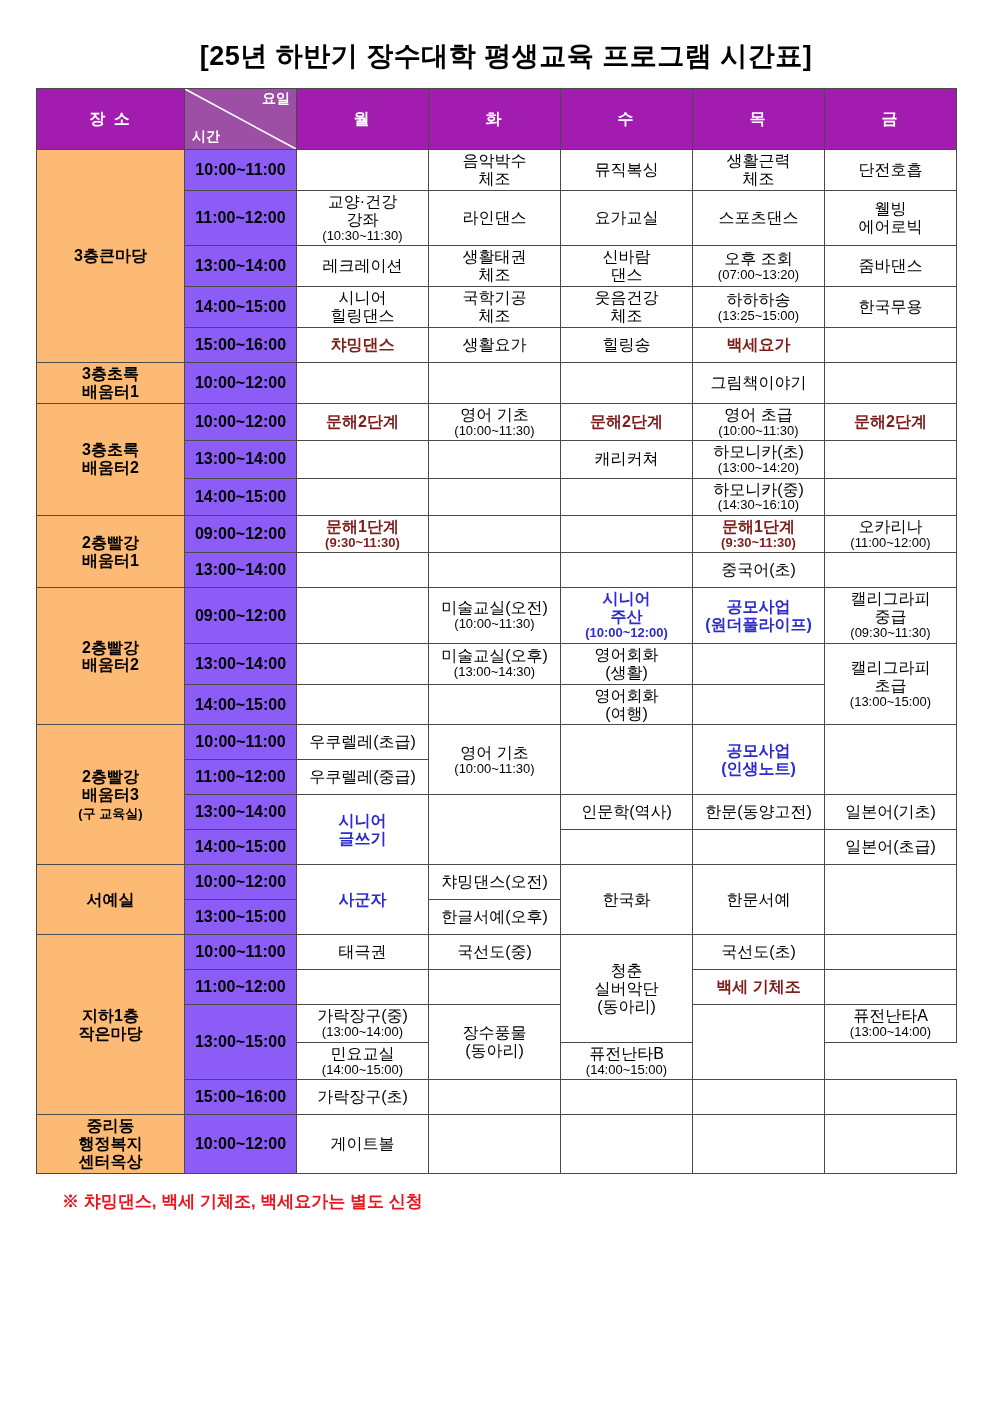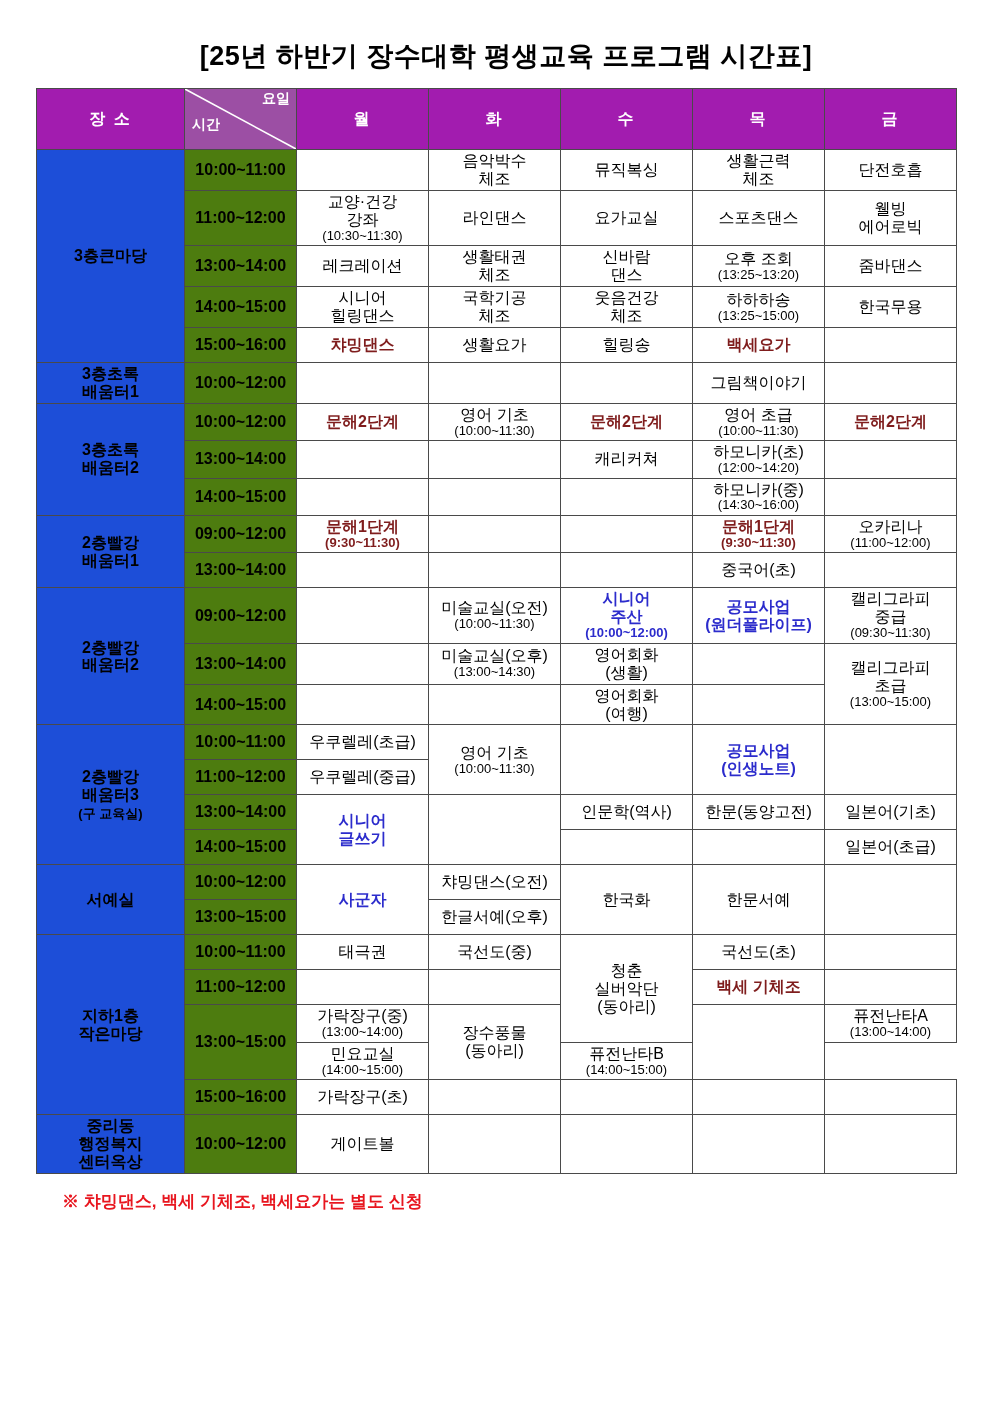--- a/index.html
+++ b/index.html
@@ -63,35 +63,35 @@
     top: 0; left: 0; width: 100%; height: 100%;
   }
   .hdr-split .dow {
     position: absolute;
     top: 2px;
     right: 6px;
     font-size: 14px;
   }
   .hdr-split .tm {
     position: absolute;
-    bottom: 16px;
+    bottom: 4px;
     left: 7px;
     font-size: 14px;
   }
   td.place {
     font-weight: bold;
     font-size: 18px;
-    background: #1d4ed8;
+    background: #fdba74;
   }
   td.place .sub {
     font-size: 13px;
     font-weight: bold;
   }
   td.time {
-    background: #4d7c0f;
+    background: #8b5cf6;
     font-weight: bold;
     font-size: 15px;
     width: 112px;
   }
   td.cell { height: 30px; }
   .red { color: #7f1d1d; font-weight: bold; }
   .blue { color: #2c2ccc; font-weight: bold; }
   .small { font-size: 13px; display: block; }
   .thickbot > td { border-bottom: 2px solid #333333; }
   .notes {
@@ -154,21 +154,21 @@
           <td class="cell">라인댄스</td>
           <td class="cell">요가교실</td>
           <td class="cell">스포츠댄스</td>
           <td class="cell">웰빙<br>에어로빅</td>
         </tr>
         <tr>
           <td class="time">13:00~14:00</td>
           <td class="cell">레크레이션</td>
           <td class="cell">생활태권<br>체조</td>
           <td class="cell">신바람<br>댄스</td>
-          <td class="cell">오후 조회<span class="small">(13:25~13:20)</span></td>
+          <td class="cell">오후 조회<span class="small">(07:00~13:20)</span></td>
           <td class="cell">줌바댄스</td>
         </tr>
         <tr>
           <td class="time">14:00~15:00</td>
           <td class="cell">시니어<br>힐링댄스</td>
           <td class="cell">국학기공<br>체조</td>
           <td class="cell">웃음건강<br>체조</td>
           <td class="cell">하하하송<span class="small">(13:25~15:00)</span></td>
           <td class="cell">한국무용</td>
         </tr>
@@ -196,29 +196,29 @@
           <td class="cell">영어 기초<span class="small">(10:00~11:30)</span></td>
           <td class="cell red">문해2단계</td>
           <td class="cell">영어 초급<span class="small">(10:00~11:30)</span></td>
           <td class="cell red">문해2단계</td>
         </tr>
         <tr>
           <td class="time">13:00~14:00</td>
           <td class="cell"></td>
           <td class="cell"></td>
           <td class="cell">캐리커쳐</td>
-          <td class="cell">하모니카(초)<span class="small">(12:00~14:20)</span></td>
+          <td class="cell">하모니카(초)<span class="small">(13:00~14:20)</span></td>
           <td class="cell"></td>
         </tr>
         <tr class="thickbot">
           <td class="time">14:00~15:00</td>
           <td class="cell"></td>
           <td class="cell"></td>
           <td class="cell"></td>
-          <td class="cell">하모니카(중)<span class="small">(14:30~16:00)</span></td>
+          <td class="cell">하모니카(중)<span class="small">(14:30~16:10)</span></td>
           <td class="cell"></td>
         </tr>
         <tr>
           <td class="place" rowspan="2">2층빨강<br>배움터1</td>
           <td class="time">09:00~12:00</td>
           <td class="cell red">문해1단계<span class="small">(9:30~11:30)</span></td>
           <td class="cell"></td>
           <td class="cell"></td>
           <td class="cell red">문해1단계<span class="small">(9:30~11:30)</span></td>
           <td class="cell">오카리나<span class="small">(11:00~12:00)</span></td>

